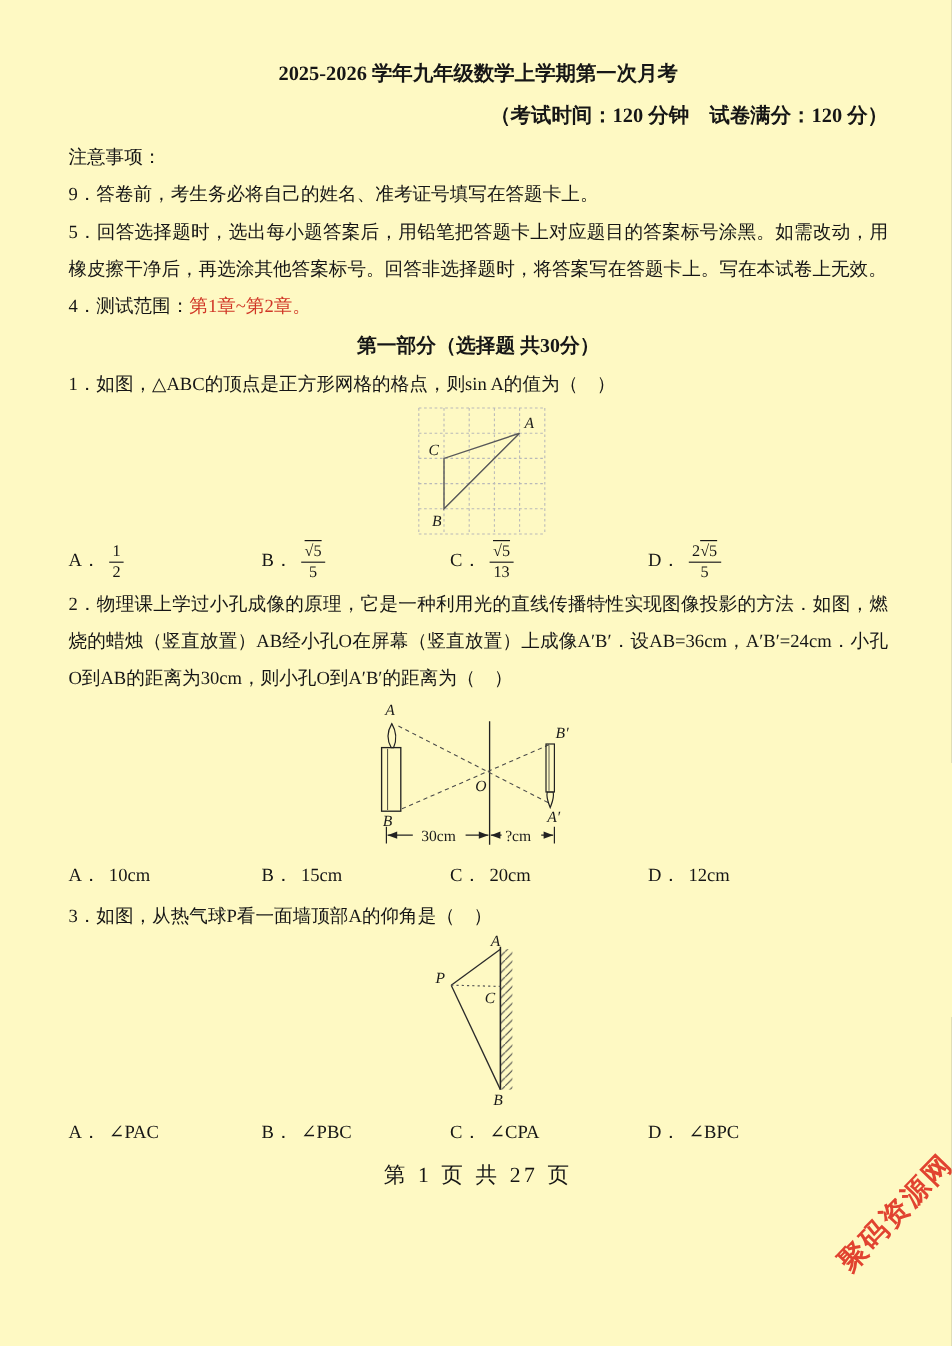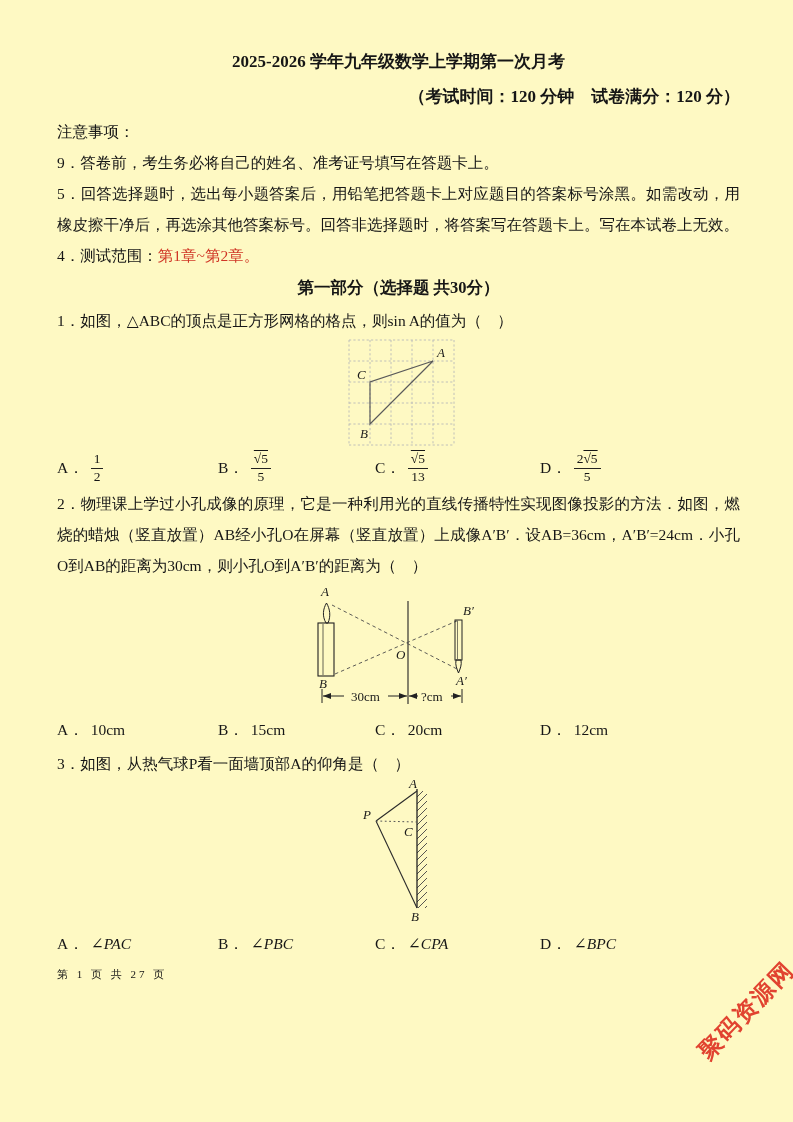--- a/index.html
+++ b/index.html
@@ -19,28 +19,28 @@
   .line { font-size: 15.5px; line-height: 31px; margin: 0; text-align: justify; }
   .red { color: #d03626; margin-top: 44px; }
   .section-title { font-size: 16.5px; font-weight: bold; text-align: center; line-height: 34px; margin: 0; }
   .options { display: grid; grid-template-columns: 161px 157px 165px 1fr; font-size: 15.5px; align-items: center; }
   .opt { display: flex; align-items: center; gap: 7px; line-height: 30px; }
   .opt-frac-row { min-height: 40px; }
   .frac { display: inline-flex; flex-direction: column; align-items: center; font-size: 13.5px; line-height: 1.25; }
   .frac .num { border-bottom: 1px solid #222; padding: 0 3px; }
   .sqrt { text-decoration: overline; }
   .sqrt:empty { display: none; }
-  .opt-italic .opt-text { font-style: italic; }
+  .opt-italic .opt-text { }
   .fig { display: block; }
   .fig1 { margin: 2px 0 0 290px; }
   .fig2 { margin: 2px 0 0 233px; }
   .fig3 { margin: 0 0 0 273px; }
   .fig-label { font-style: italic; font-size: 13px; fill: #1a1a1a; }
   .dim-label { font-size: 13px; fill: #1a1a1a; }
-  .footer { font-size: 11px; margin-top: 8px; letter-spacing: 3px; }
+  .footer { font-size: 18px; text-align: center; margin-top: 8px; letter-spacing: 3px; }
   .watermark {
     position: absolute; left: 684px; top: 995px;
     transform: rotate(-46deg); transform-origin: center;
     color: #e14330; font-size: 23px; font-weight: bold;
     letter-spacing: 2px; white-space: nowrap;
     font-family: "Liberation Sans", "DejaVu Sans", sans-serif;
   }
 </style>
 </head>
 <body>

